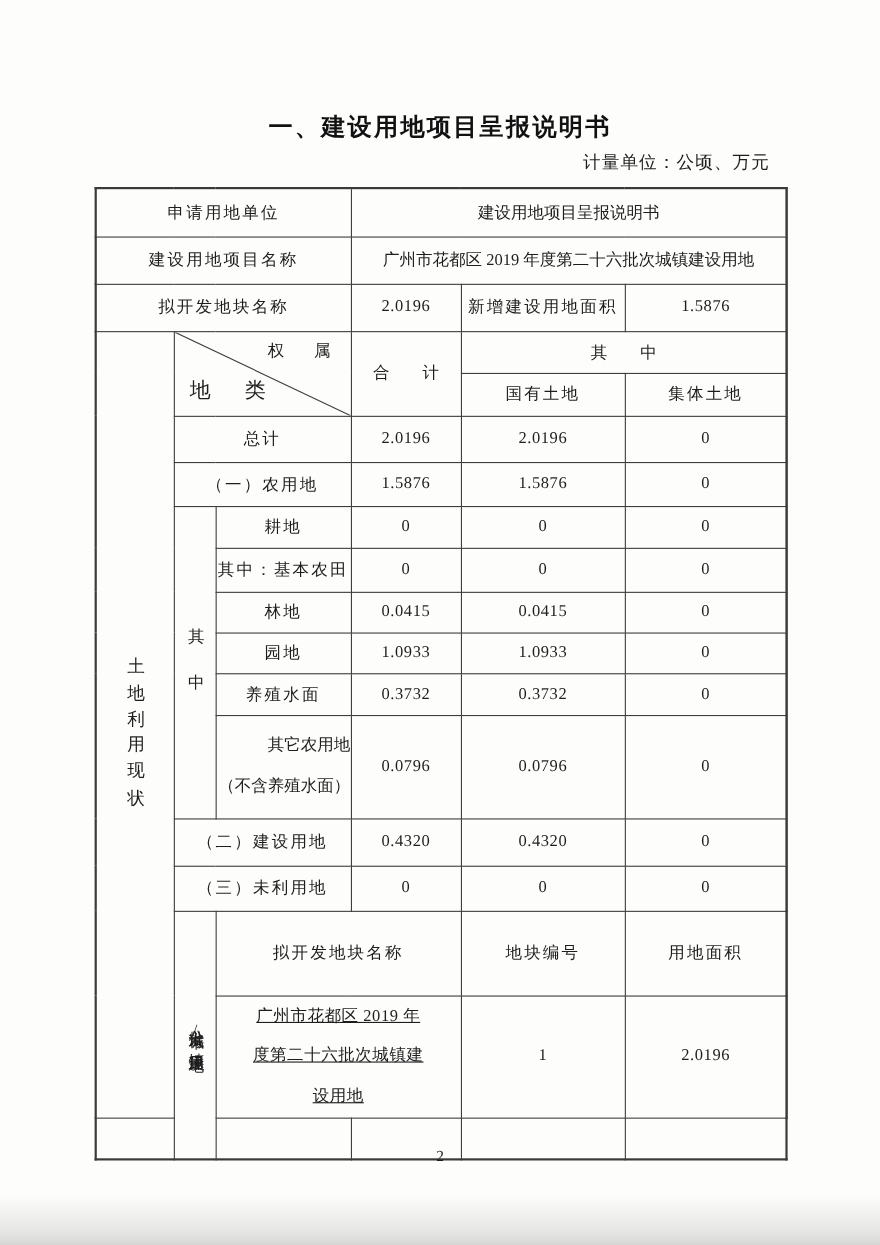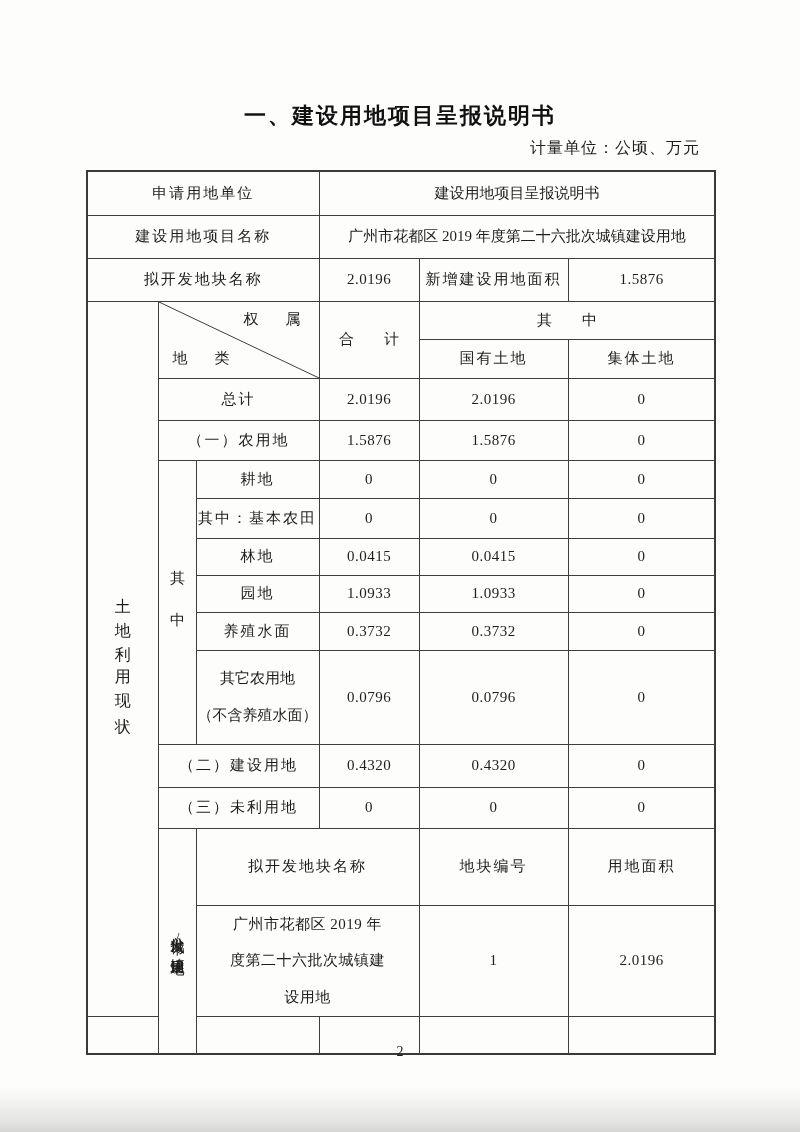--- a/index.html
+++ b/index.html
@@ -81,29 +81,30 @@
   .corner-top {
     position: absolute;
     top: 8px; right: 12px;
     letter-spacing: 6px;
     font-size: 15px;
   }
   .corner-bottom {
     position: absolute;
     bottom: 10px; left: 14px;
     letter-spacing: 6px;
-    font-size: 15px;
-  }
-  .two-line-label div { line-height: 1.3; }
+    font-size: 19px;
+  }
+  .two-line-label div { line-height: 1.3; text-align: right; }
   .two-line-gap { height: 18px; }
   .wrap-name {
     white-space: pre-line;
     line-height: 2.45;
     font-size: 14.5px;
     letter-spacing: 0.5px;
+    text-decoration: underline;
   }
   .page-number {
     position: absolute;
     top: 1044px;
     left: 0;
     width: 100%;
     text-align: center;
     font-size: 14px;
   }
 </style>

